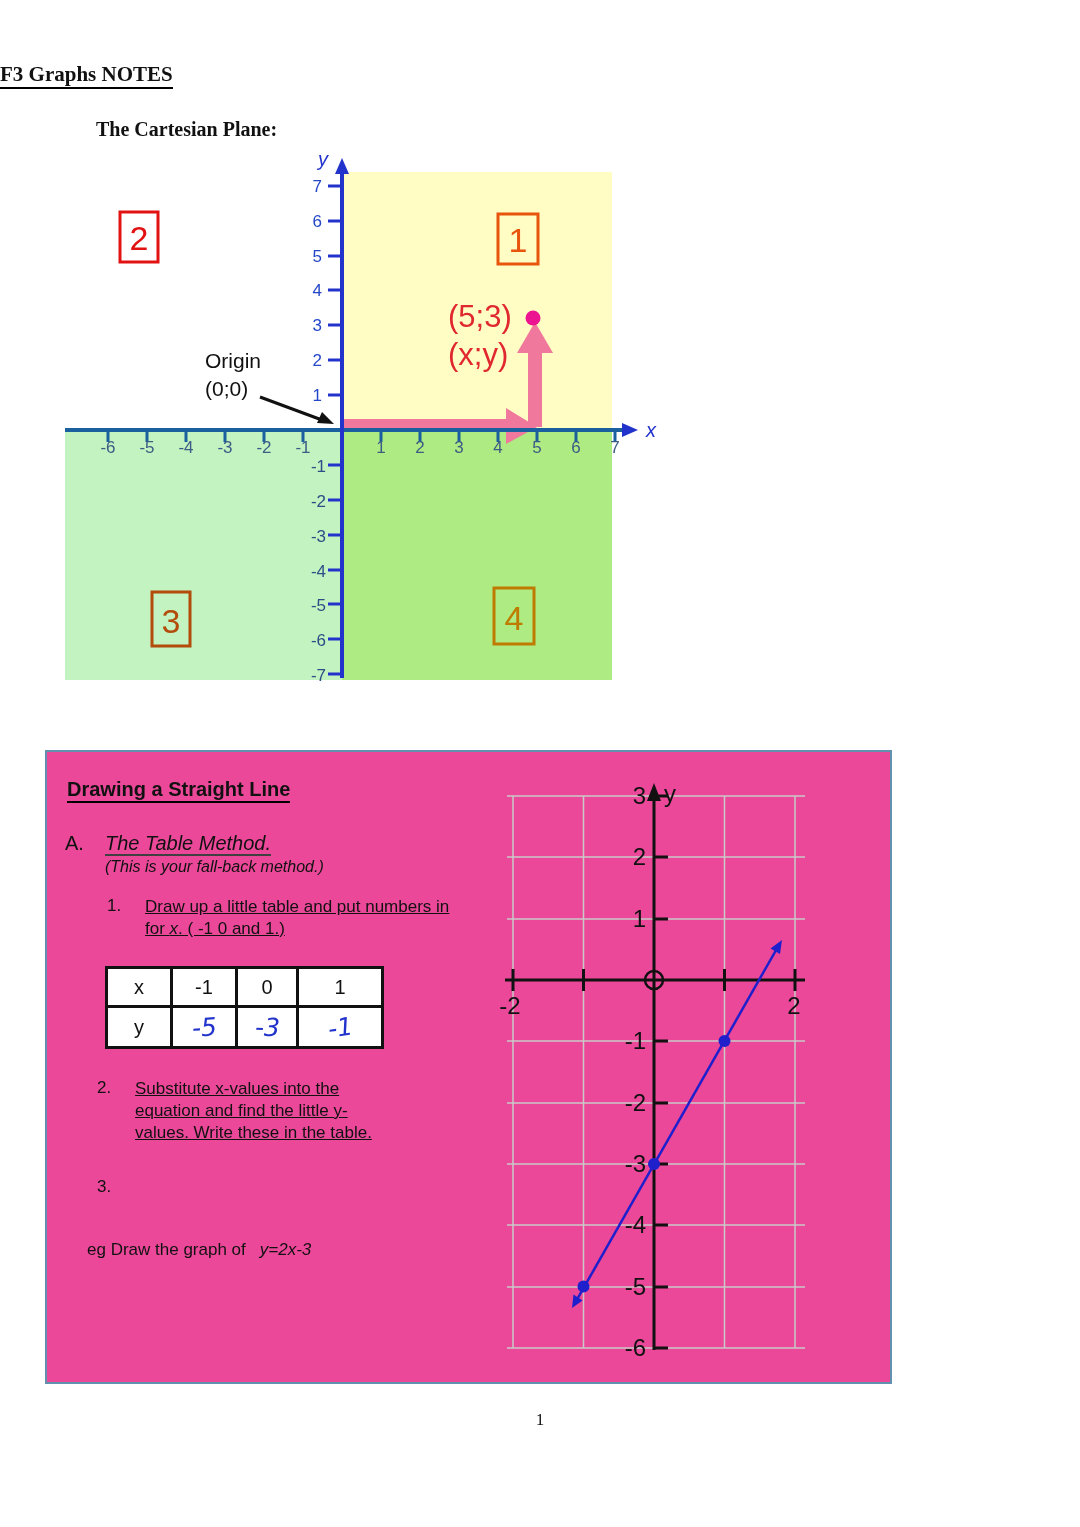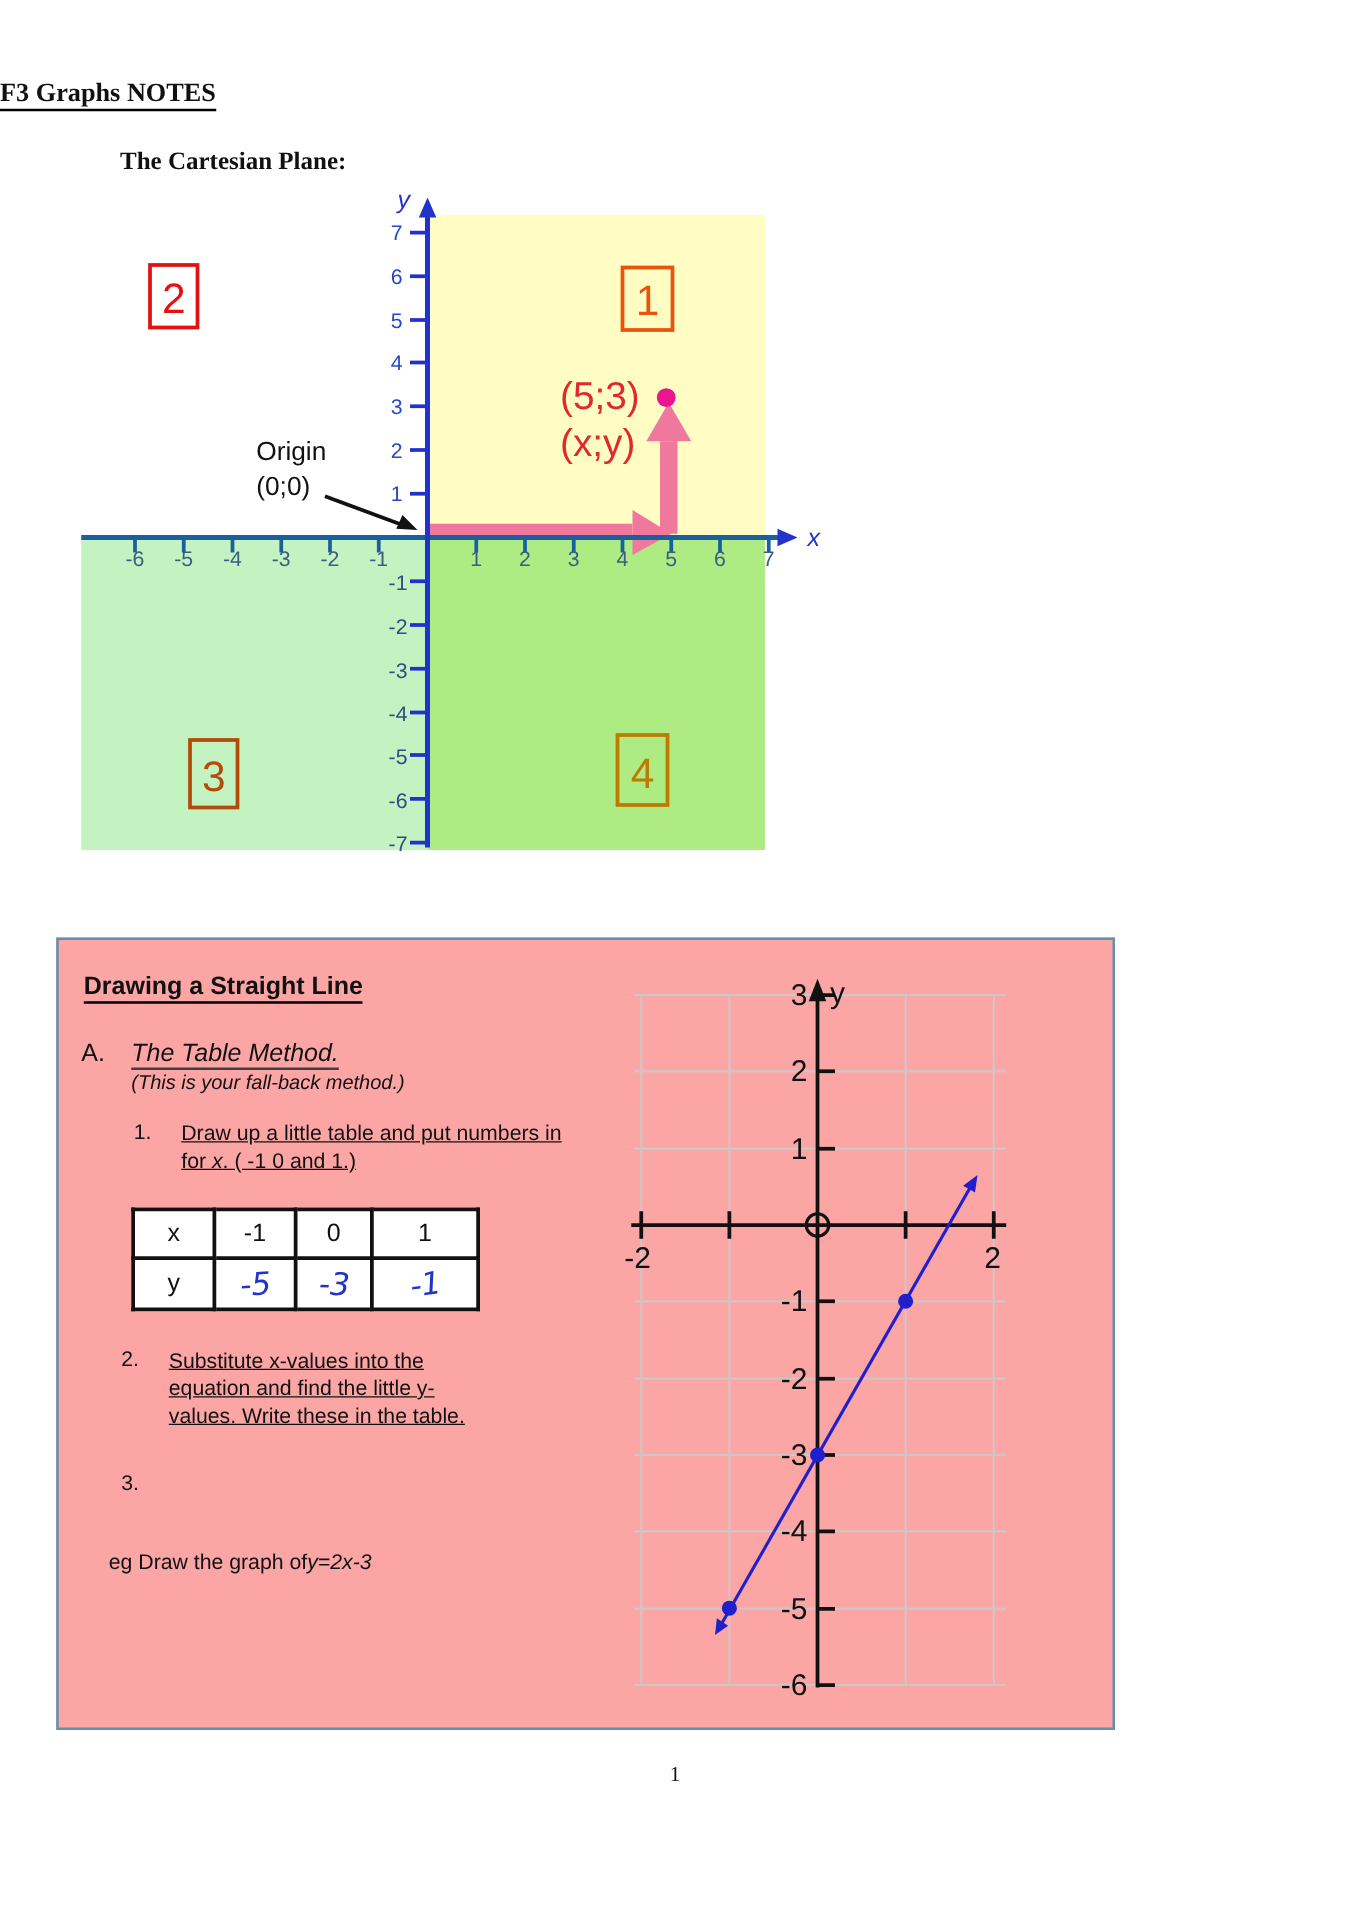--- a/index.html
+++ b/index.html
@@ -10,42 +10,42 @@
   .doc-title { top:62px; left:0; width:1080px; text-align:left;
     font-family:"Liberation Serif", serif; font-weight:bold; font-size:21px; }
   .doc-title .u { border-bottom:2px solid #000; padding-bottom:1px; }
 
   .section-heading { left:64px; top:118px; font-family:"Liberation Serif", serif;
     font-weight:bold; font-size:20px;margin-left:32px; }
 
   svg text { font-family:"Liberation Sans", sans-serif; }
 
   .method-box { left:45px; top:750px; width:843px; height:630px;
-    border:2px solid #6191AE; background:#fca5a5; }
+    border:2px solid #6191AE; background:#ec4899; }
 
   .mb-heading { left:20px; top:26px; font-size:20px; font-weight:bold; }
   .mb-heading .u { border-bottom:2px solid #000; padding-bottom:1px; }
 
   .letter-a { left:18px; top:80px; font-size:20px; }
   .method-title { left:58px; top:80px; font-size:20px; font-style:italic; }
   .method-title .u { border-bottom:2px solid #404040; padding-bottom:0px; }
   .method-note { left:58px; top:106px; font-size:16px; font-style:italic; }
 
   .step-num { font-size:17px; }
   .step-text { font-size:17px; line-height:1.3;text-decoration:underline; }
   .step1-num { left:60px; top:144px; }
   .step1-text { left:98px; top:144px; width:310px; }
   .step2-num { left:50px; top:326px; }
   .step2-text { left:88px; top:326px; width:252px; }
   .step3-num { left:50px; top:425px; }
   .step3-text { left:96px; top:425px; width:310px; }
   .var { font-style:italic; }
 
   .eg-line { left:40px; top:488px; font-size:17px; }
-  .eg-eq { font-style:italic; }
+  .eg-eq { font-style:italic; margin-left:14px; }
 
   table.value-table { left:58px; top:214px; position:absolute;
     border-collapse:collapse; background:#fff; }
   table.value-table td { border:3px solid #111; text-align:center;
     font-size:20px; padding:0; }
   td.lbl { width:62px; height:36px; text-align:right; padding-right:10px; }
   td.v1 { width:62px; } td.v2 { width:58px; } td.v3 { width:82px; }
   tr.hand-row td { height:38px; }
   .hand { font-style:italic; color:#2233CC; font-size:25px;
     font-family:"DejaVu Sans", sans-serif; display:inline-block; }

